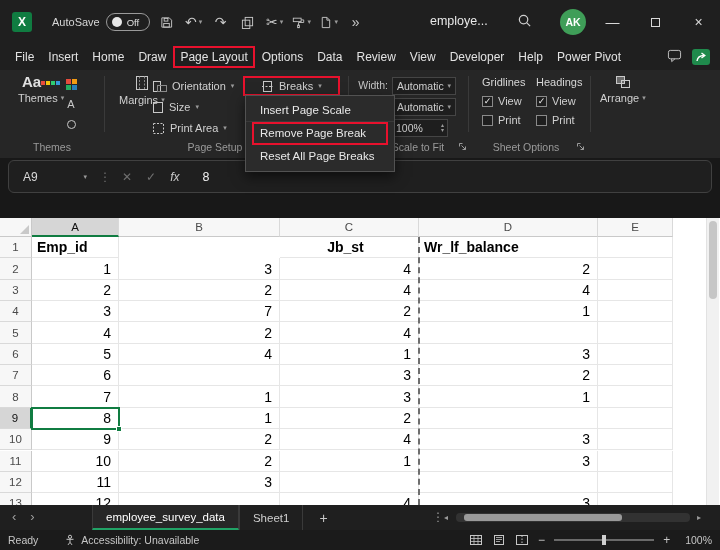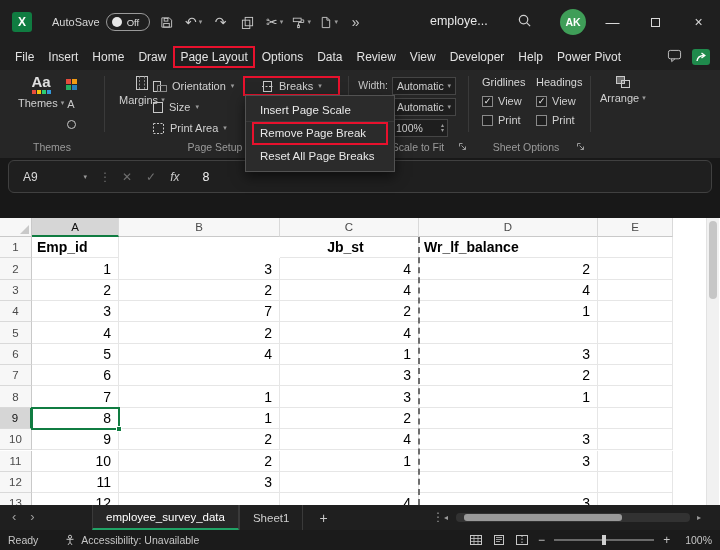--- a/index.html
+++ b/index.html
@@ -197,21 +197,21 @@
             <path d="M1 9C1.5 5.5 4 3.5 8 3.5" fill="none" stroke="#fff" stroke-width="1.4"></path>
             <path d="M5.5 1L8.8 3.5 5.5 6" fill="none" stroke="#fff" stroke-width="1.4"></path>
           </svg>
       </div>
     </div>
   </div>
 
   <div class="ribbon">
 
     <div class="big-btn" style="left:18px;top:5px">
-      <div style="display:flex;flex-direction:column;align-items:center">
+      <div style="display:flex;flex-direction:row;align-items:center">
         <span class="aa">Aa</span>
         <span class="palette">
             <span style="background:#e74c3c"></span>
             <span style="background:#f1c40f"></span>
             <span style="background:#2ecc71"></span>
             <span style="background:#3498db"></span>
           </span>
       </div>
       <span class="big-lbl">
           <span>Themes</span>

